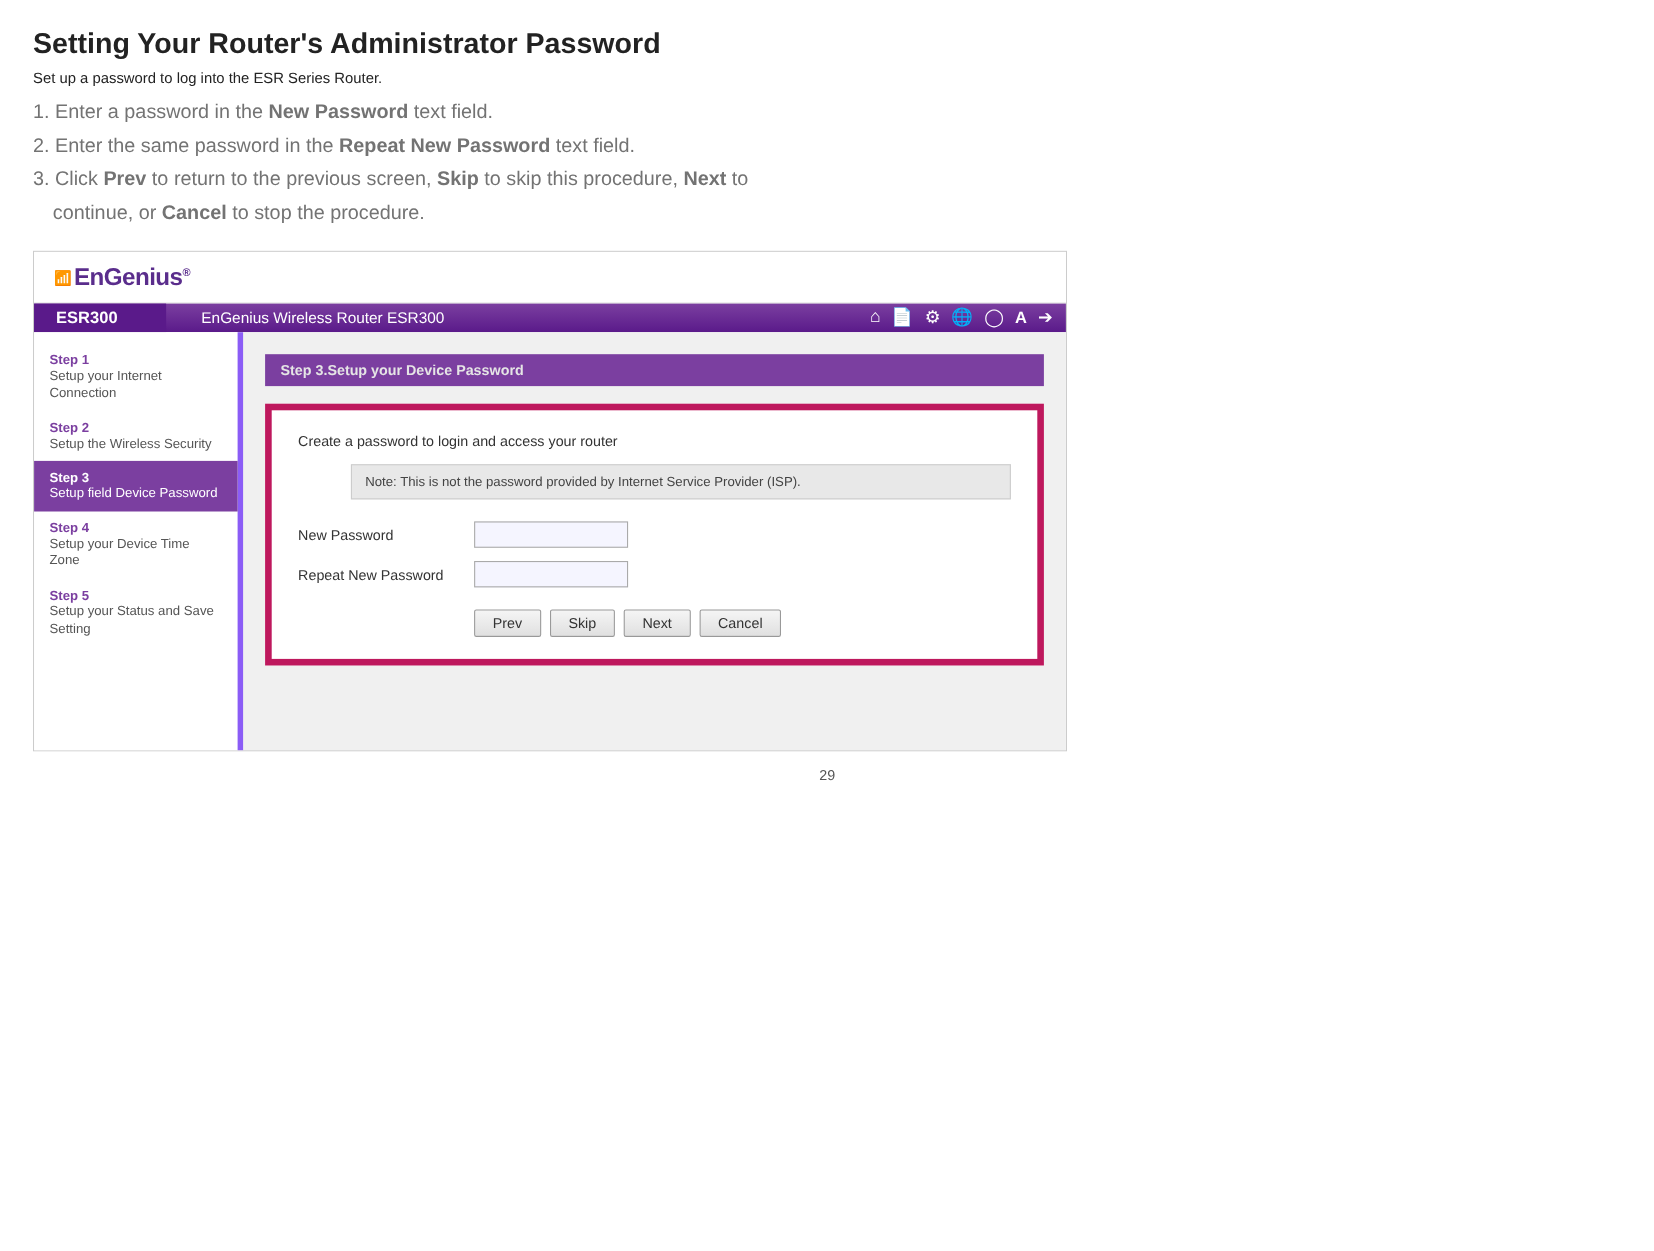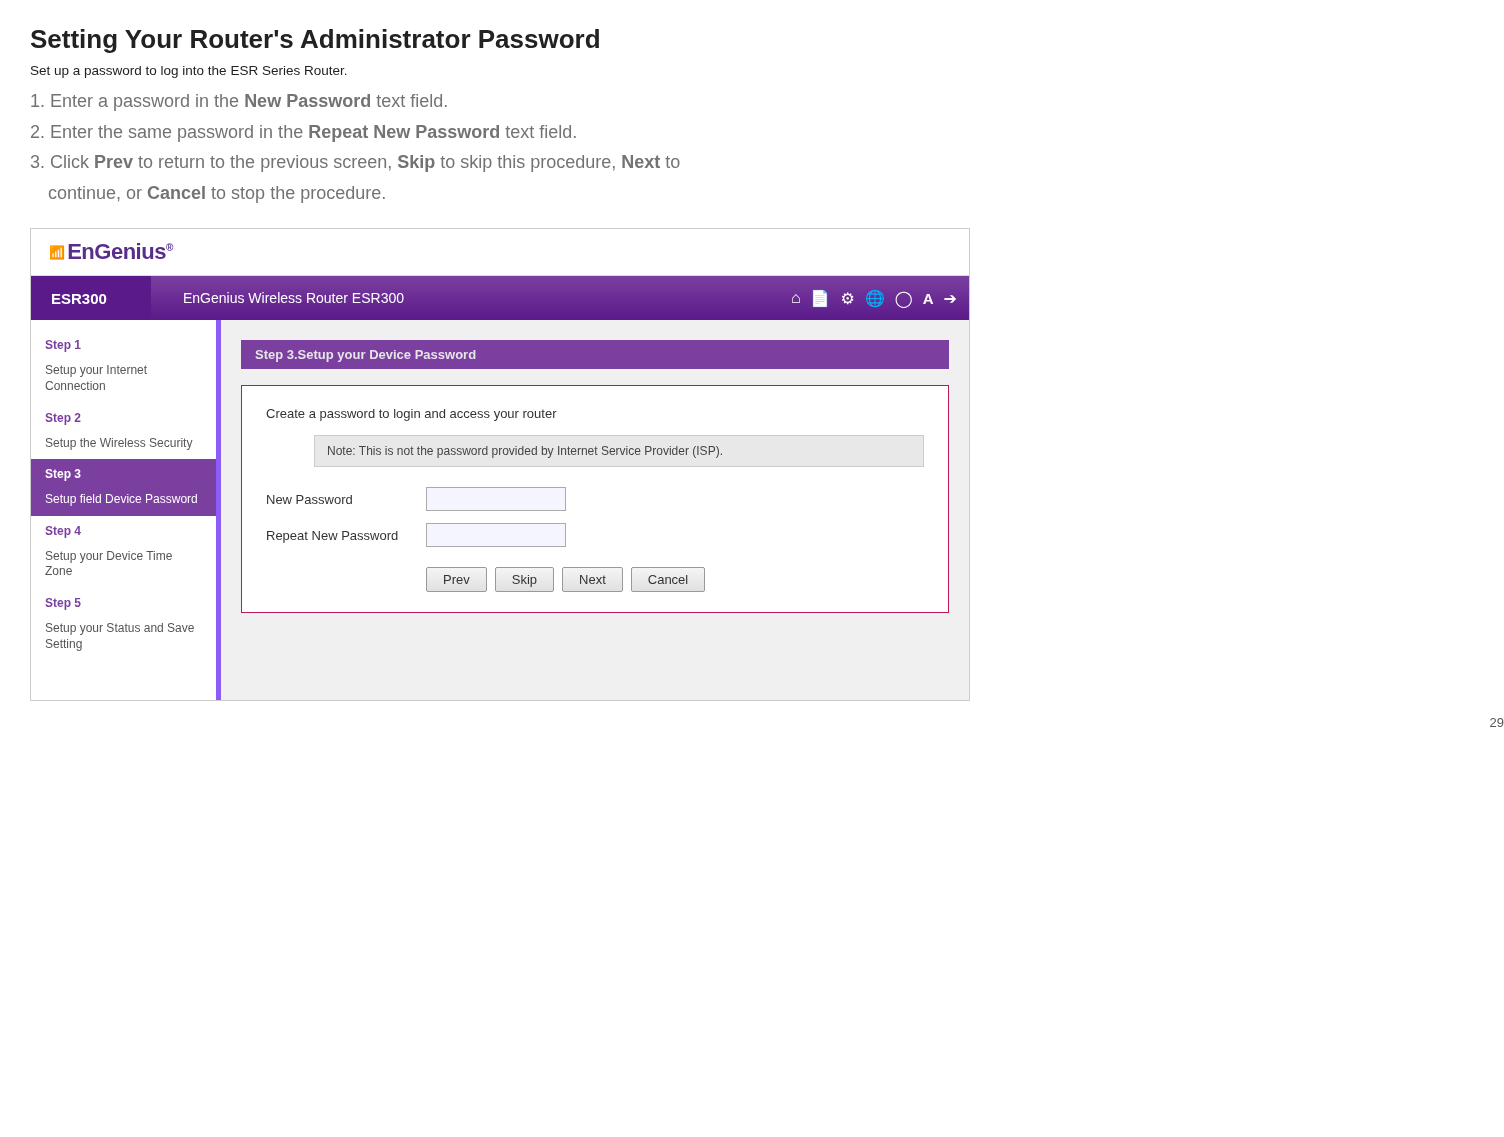--- a/index.html
+++ b/index.html
@@ -14,55 +14,55 @@
 
     
     .router-ui { border: 1px solid #ccc; margin: 0 30px; max-width: 940px; }
 
     
     .router-header-logo { background: #fff; padding: 10px 18px; border-bottom: 1px solid #ddd; display: flex; align-items: center; }
     .logo-text { font-size: 22px; font-weight: bold; color: #5a2d8c; letter-spacing: -0.5px; }
     .logo-reg { font-size: 10px; vertical-align: super; }
 
     
-    .router-navbar { background: linear-gradient(to bottom, #7b3fa0, #5a1a8a); display: flex; align-items: stretch; height: 44px; text-align: center; }
+    .router-navbar { background: linear-gradient(to bottom, #7b3fa0, #5a1a8a); display: flex; align-items: stretch; height: 26px; text-align: center; }
     .navbar-brand { background: #5a1a8a; color: #fff; font-weight: bold; font-size: 15px; padding: 0 20px; display: flex; align-items: center; min-width: 120px; }
     .navbar-title { color: #fff; font-size: 14px; padding: 0 32px; display: flex; align-items: center; flex: 1; }
     .navbar-icons { display: flex; align-items: center; padding: 0 12px; gap: 10px; }
     .navbar-icon { color: #fff; font-size: 16px; cursor: pointer; }
 
     
     .router-main { display: flex; background: #f0f0f0; min-height: 380px; }
 
     
     .sidebar { width: 190px; background: #fff; border-right: 5px solid #8b5cf6; padding: 10px 0; flex-shrink: 0; }
     .sidebar-step { padding: 8px 14px; cursor: pointer; }
     .sidebar-step.active { background: #7b3fa0; }
     .sidebar-step .step-label { font-size: 12px; font-weight: bold; color: #7b3fa0; }
     .sidebar-step.active .step-label { color: #fff; }
-    .sidebar-step .step-desc { font-size: 12px; color: #555; margin-top: 11px; line-height: 1.3; }
+    .sidebar-step .step-desc { font-size: 12px; color: #555; margin-top: 0; line-height: 1.3; }
     .sidebar-step.active .step-desc { color: #fff; }
 
     
     .content-area { flex: 1; padding: 20px; }
 
     
     .step-header { background: #7b3fa0; color: #e5e5e5; font-size: 13px; font-weight: bold; padding: 7px 14px; margin-bottom: 16px; }
 
     
-    .form-box { background: #fff; border: 1px solid #be185d; padding: 20px 24px; }
+    .form-box { background: #fff; border: 6px solid #be185d; padding: 20px 24px; }
     .form-create-text { font-size: 13px; color: #333; margin-bottom: 14px; }
     .form-note { background: #e8e8e8; border: 1px solid #ccc; padding: 8px 12px; font-size: 12px; color: #444; margin-bottom: 20px; margin-left: 48px; }
     .form-row { display: flex; align-items: center; margin-bottom: 12px; }
     .form-label { font-size: 13px; color: #333; width: 160px; flex-shrink: 0; }
     .form-input { border: 1px solid #aaa; height: 24px; width: 140px; background: #f5f5ff; padding: 0 4px; font-size: 13px; }
     .form-actions { display: flex; gap: 8px; margin-top: 20px; padding-left: 160px; }
     .btn { border: 1px solid #999; background: linear-gradient(to bottom, #f5f5f5, #e0e0e0); padding: 4px 16px; font-size: 13px; cursor: pointer; color: #333; border-radius: 2px; }
 
-    .page-number { text-align: right; font-size: 13px; color: #555; margin-top: 14px; padding-bottom: 10px; }
+    .page-number { text-align: center; font-size: 13px; color: #555; margin-top: 14px; padding-bottom: 10px; }
   </style>
 </head>
 <body>
 
 <div class="page-content">
   <div class="page-title">Setting Your Router's Administrator Password</div>
   <div class="page-subtitle">Set up a password to log into the ESR Series Router.</div>
   <div class="page-instructions">
     <div>1. Enter a password in the <strong>New Password</strong> text field.</div>
     <div>2. Enter the same password in the <strong>Repeat New Password</strong> text field.</div>

